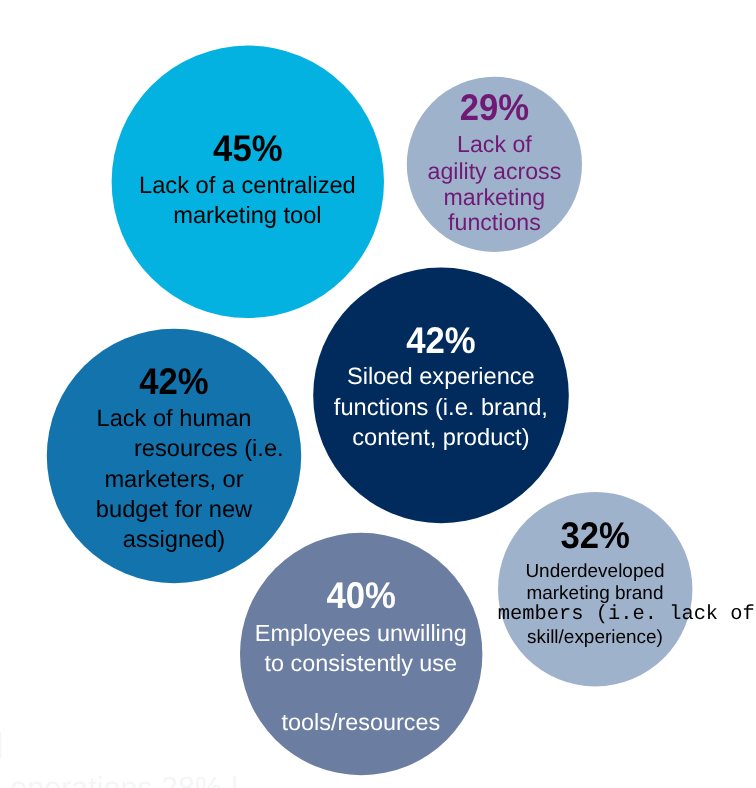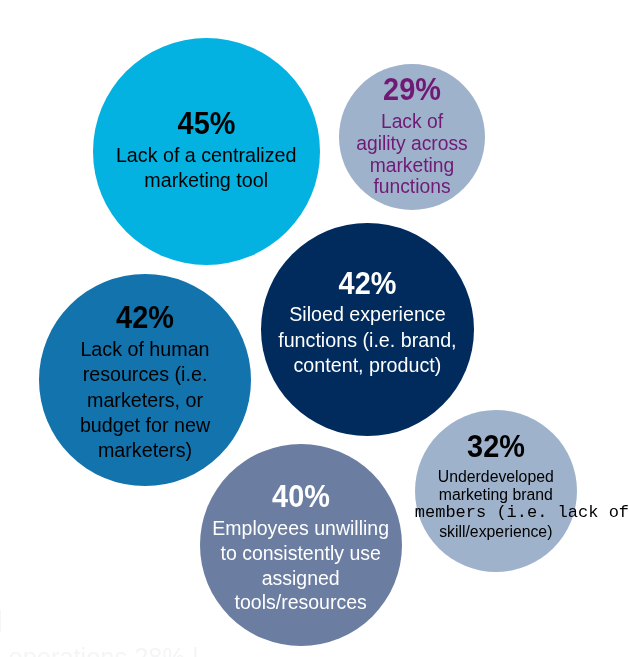--- a/index.html
+++ b/index.html
@@ -35,31 +35,30 @@
   <div class="bubble" style="left: 260.9px; top: 222.5px; width: 213px; height: 213px; background: rgb(0, 43, 92); color: rgb(255, 255, 255);">
     <div class="tline pct" style="font-size: 30.9px; line-height: 34.5211px; top: 44.0271px; transform: scaleX(0.935);">42%</div>
     <div class="tline" style="font-size: 19.7px; line-height: 22.0086px; top: 80.9661px;">Siloed experience</div>
     <div class="tline" style="font-size: 19.7px; line-height: 22.0086px; top: 106.466px;">functions (i.e. brand,</div>
     <div class="tline" style="font-size: 19.7px; line-height: 22.0086px; top: 131.966px;">content, product)</div>
   </div>
 
   <div class="bubble" style="left: 39px; top: 274px; width: 212px; height: 212px; background: rgb(19, 115, 173); color: rgb(0, 0, 0);">
     <div class="tline pct" style="font-size: 30.9px; line-height: 34.5211px; top: 26.6271px; transform: scaleX(0.935);">42%</div>
     <div class="tline" style="font-size: 19.7px; line-height: 22.0086px; top: 63.9661px;">Lack of human</div>
-    <div class="tline" style="font-size: 19.7px; line-height: 22.0086px; top: 89.2661px;">resources (i.e.</div>
+    <div class="tline" style="font-size: 19.7px; line-height: 22.0086px; top: 89.2661px; padding-left: 29px;">resources (i.e.</div>
     <div class="tline" style="font-size: 19.7px; line-height: 22.0086px; top: 114.566px;">marketers, or</div>
     <div class="tline" style="font-size: 19.7px; line-height: 22.0086px; top: 139.866px;">budget for new</div>
-    <div class="tline" style="font-size: 19.7px; line-height: 22.0086px; top: 165.166px;">marketers)</div>
+    <div class="tline" style="font-size: 19.7px; line-height: 22.0086px; top: 165.166px;">assigned)</div>
   </div>
 
   <div class="bubble" style="left: 199.7px; top: 443.6px; width: 202px; height: 202px; background: rgb(107, 125, 160); color: rgb(255, 255, 255); text-decoration: underline;">
     <div class="tline pct" style="font-size: 30.9px; line-height: 34.5211px; top: 36.7271px; transform: scaleX(0.935);">40%</div>
     <div class="tline" style="font-size: 19.5px; line-height: 21.7852px; top: 74.3472px;">Employees unwilling</div>
     <div class="tline" style="font-size: 19.5px; line-height: 21.7852px; top: 99.1472px;">to consistently use</div>
-    <div class="tline" style="font-size: 19.5px; line-height: 21.7852px; top: 123.947px;">assigned</div>
     <div class="tline" style="font-size: 19.5px; line-height: 21.7852px; top: 148.747px;">tools/resources</div>
   </div>
 
   <div class="bubble" style="left: 414.8px; top: 410.2px; width: 162px; height: 162px; background: rgb(159, 178, 203); color: rgb(0, 0, 0);">
     <div class="tline pct" style="font-size: 30.9px; line-height: 34.5211px; top: 20.0271px; transform: scaleX(0.935);">32%</div>
     <div class="tline" style="font-size: 15.8px; line-height: 17.6516px; top: 57.4967px;">Underdeveloped</div>
     <div class="tline" style="font-size: 15.8px; line-height: 17.6516px; top: 75.8967px;">marketing brand</div>
     <div class="tline" style="font-size: 17px; line-height: 17.6516px; top: 94.2967px; font-family: Liberation Mono, monospace;">members (i.e. lack of</div>
     <div class="tline" style="font-size: 15.8px; line-height: 17.6516px; top: 112.697px;">skill/experience)</div>
   </div>

